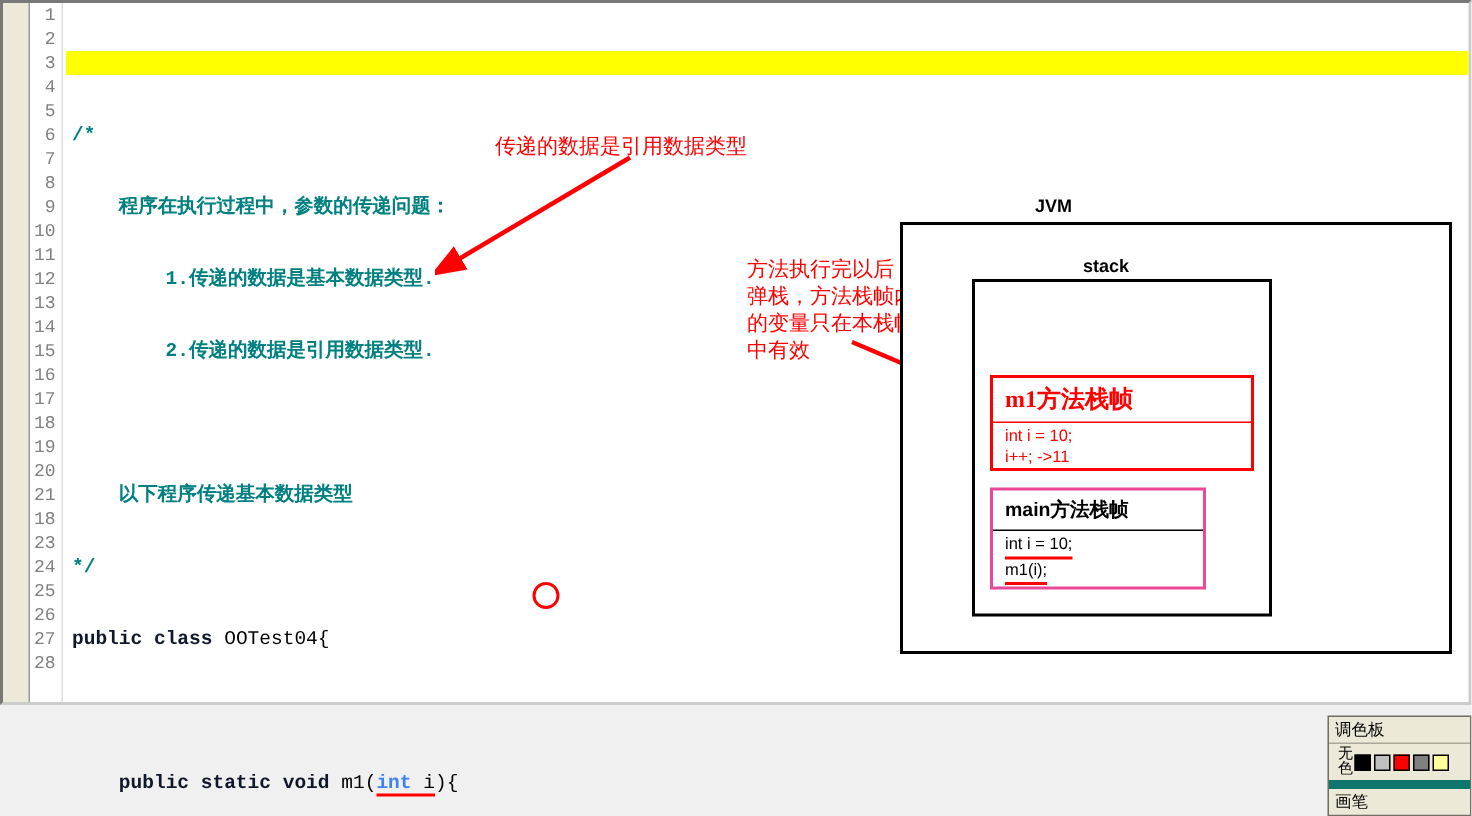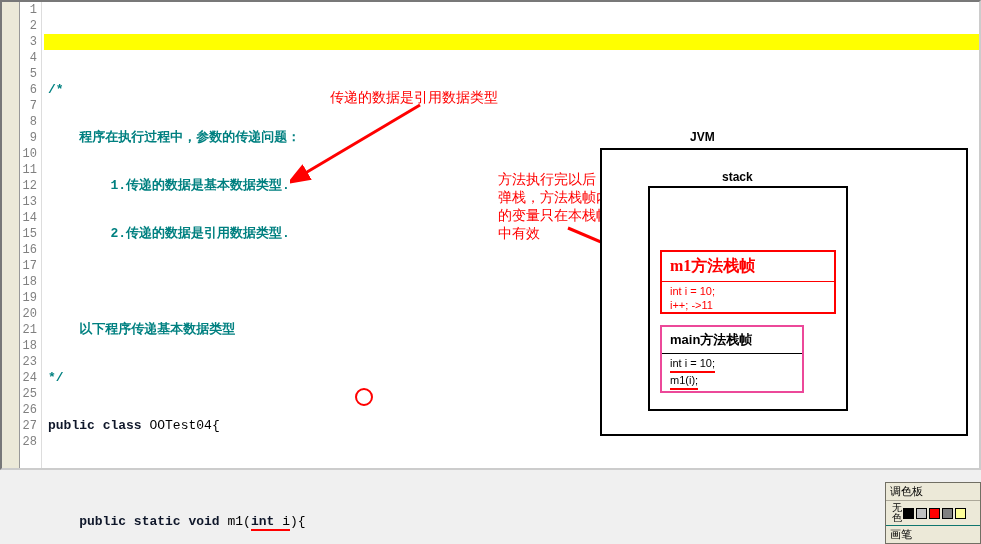--- a/index.html
+++ b/index.html
@@ -53,21 +53,21 @@
       height: 100%;
       line-height: 16px;
       font-size: 13px;
       white-space: pre;
     }
     .code-line { height: 16px; padding-left: 4px; }
     .highlight-line { background: #ffff00; }
     .comment-delim { color: #008080; font-weight: bold; }
     .comment-text { color: #008080; font-weight: bold; font-family: Liberation Mono, monospace; }
     .keyword { color: #0f172a; font-weight: bold; }
-    .type { color: #0f172a; font-weight: bold; }
+    .type { color: #3b82f6; font-weight: bold; }
     .ident { color: #000000; }
     .op { color: #000; }
     .underline-red { border-bottom: 2px solid #ff0000; }
     
     .annotation {
       position: absolute;
       color: #ff0000;
       font-family: "SimSun", sans-serif;
       font-size: 14px;
       line-height: 18px;
@@ -190,21 +190,21 @@
     .palette-label { width: 14px; text-align: right; font-size: 10px; line-height: 10px;}
     .swatch {
       width: 11px;
       height: 11px;
       border: 1px solid #000;
       margin: 0 1px;
     }
     .palette-title2 {
       background: #ece9d8;
       padding: 1px 4px;
-      border-top: 1px solid #0f766e;
+      border-top: 6px solid #0f766e;
     }
     .ul-red{ display:inline-block; border-bottom:2px solid #ff0000; padding-bottom:1px;}
   </style>
 </head>
 <body>
 
 <div class="editor-frame">
   <div class="left-sidebar"></div>
   <div class="gutter">
     <div>1</div>

